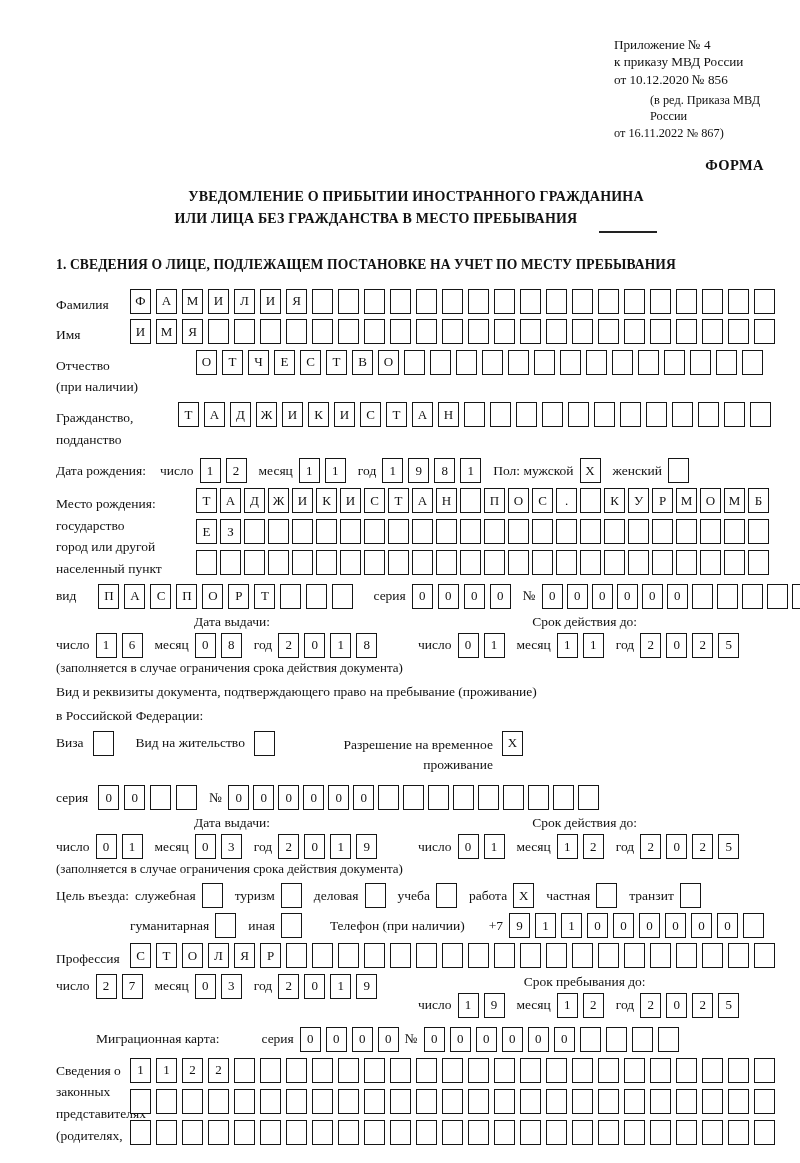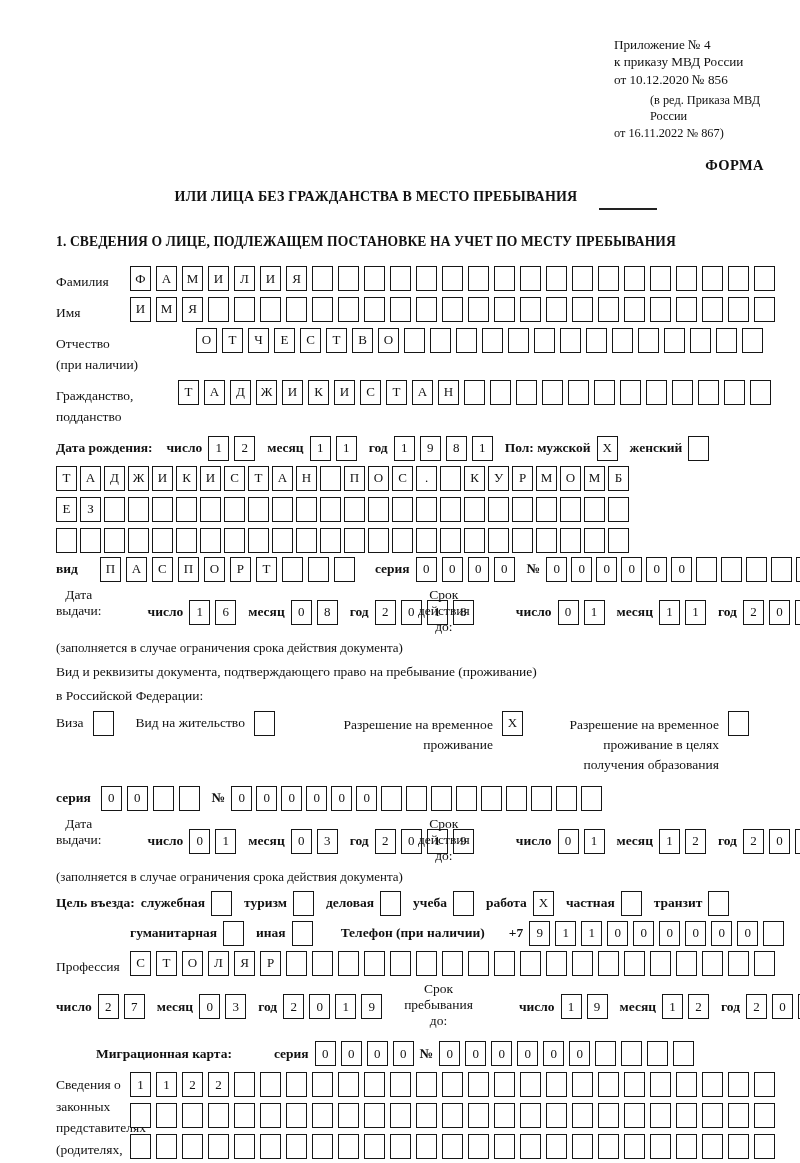--- a/index.html
+++ b/index.html
@@ -25,25 +25,25 @@
   .boxes{display:flex;gap:5px;}
   .boxes.g3{gap:3px;} .boxes.g4{gap:4px;}
   .cell{
     flex:none;box-sizing:border-box;width:21px;height:25px;
     border:1.6px solid #161616;display:flex;align-items:center;justify-content:center;
     font-size:13px;background:#fff;
   }
   .colboxes{display:flex;flex-direction:column;gap:6px;}
   
   .irow{display:flex;align-items:center;margin-bottom:5px;white-space:nowrap;}
-  .irow .w{margin-right:6px;font-weight:bold;}
+  .irow .w{margin-right:6px;}
   .irow .boxes{margin-right:12px;}
   .dochead{font-weight:bold;text-align:center;font-size:13.5px;margin:4px 0 5px;}
   .datepair{display:flex;margin-top:4px;}
-  .dblock{display:flex;flex-direction:row;gap:46px;}
+  .dblock{display:flex;flex-direction:column;}
   .dblock.left{width:352px;}
   .dblock.right{margin-left:10px;}
   .dcap{text-align:center;margin-bottom:3px;}
   .note{font-size:13px;text-align:left;margin:2px 0 6px;}
   .para{margin:8px 0 2px;}
   .optrow{display:flex;align-items:flex-start;margin:7px 0 10px;}
   .opt{display:flex;align-items:flex-start;}
   .opt .lab{padding-top:4px;margin-right:9px;}
   .opt .lab.c{text-align:right;line-height:1.5;}
 </style>
@@ -56,20 +56,21 @@
     <div>Приложение № 4</div>
     <div>к приказу МВД России</div>
     <div>от 10.12.2020 № 856</div>
     <div class="sm first">(в ред. Приказа МВД России</div>
     <div class="sm">от 16.11.2022 № 867)</div>
   </div>
 
   <div class="forma">ФОРМА</div>
 
   <div class="title">
+    <div>УВЕДОМЛЕНИЕ О ПРИБЫТИИ ИНОСТРАННОГО ГРАЖДАНИНА</div>
     <div>
       <span>ИЛИ ЛИЦА БЕЗ ГРАЖДАНСТВА В МЕСТО ПРЕБЫВАНИЯ</span><span class="uline">&nbsp;</span>
     </div>
   </div>
 
   <div class="section">1. СВЕДЕНИЯ О ЛИЦЕ, ПОДЛЕЖАЩЕМ ПОСТАНОВКЕ НА УЧЕТ ПО МЕСТУ ПРЕБЫВАНИЯ</div>
 
   <div class="frow">
     <div class="flabel lw74">Фамилия</div>
     <div class="boxes">
@@ -218,20 +219,26 @@
     <span class="boxes">
         <span class="cell">X</span>
       </span>
     <span class="w">женский</span>
     <span class="boxes" style="margin-right:0;">
         <span class="cell"></span>
       </span>
   </div>
 
   <div class="frow">
+    <div class="flabel lw140">
+      <div>Место рождения:</div>
+      <div>государство</div>
+      <div>город или другой</div>
+      <div>населенный пункт</div>
+    </div>
     <div class="colboxes">
       <div class="boxes g3">
           <span class="cell">Т</span>
           <span class="cell">А</span>
           <span class="cell">Д</span>
           <span class="cell">Ж</span>
           <span class="cell">И</span>
           <span class="cell">К</span>
           <span class="cell">И</span>
           <span class="cell">С</span>
@@ -407,26 +414,20 @@
       <span class="boxes">
           <span class="cell"></span>
         </span>
     </div>
     <div class="opt" style="margin-right:18px;">
       <span class="lab c" style="width:196px;">Разрешение на временное проживание</span>
       <span class="boxes">
           <span class="cell">X</span>
         </span>
     </div>
-    <div class="opt">
-      <span class="lab c" style="width:178px;">Разрешение на временное проживание в целях получения образования</span>
-      <span class="boxes">
-          <span class="cell"></span>
-        </span>
-    </div>
   </div>
 
   <div class="irow" style="margin-top:10px;">
     <span class="w" style="margin-right:10px;">серия</span>
     <span class="boxes">
         <span class="cell">0</span>
         <span class="cell">0</span>
         <span class="cell"></span>
         <span class="cell"></span>
       </span>

